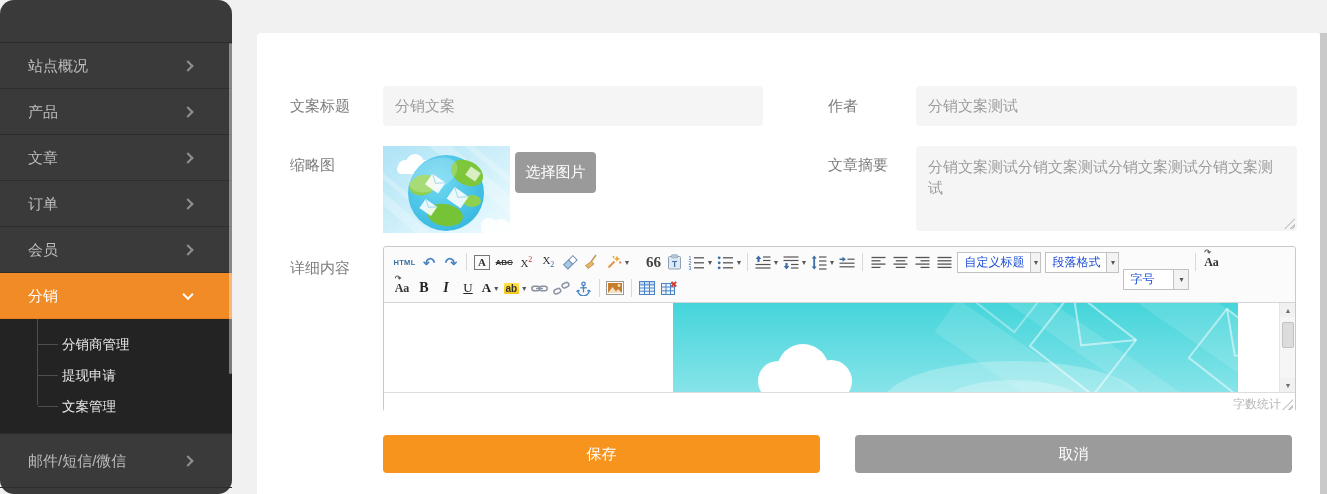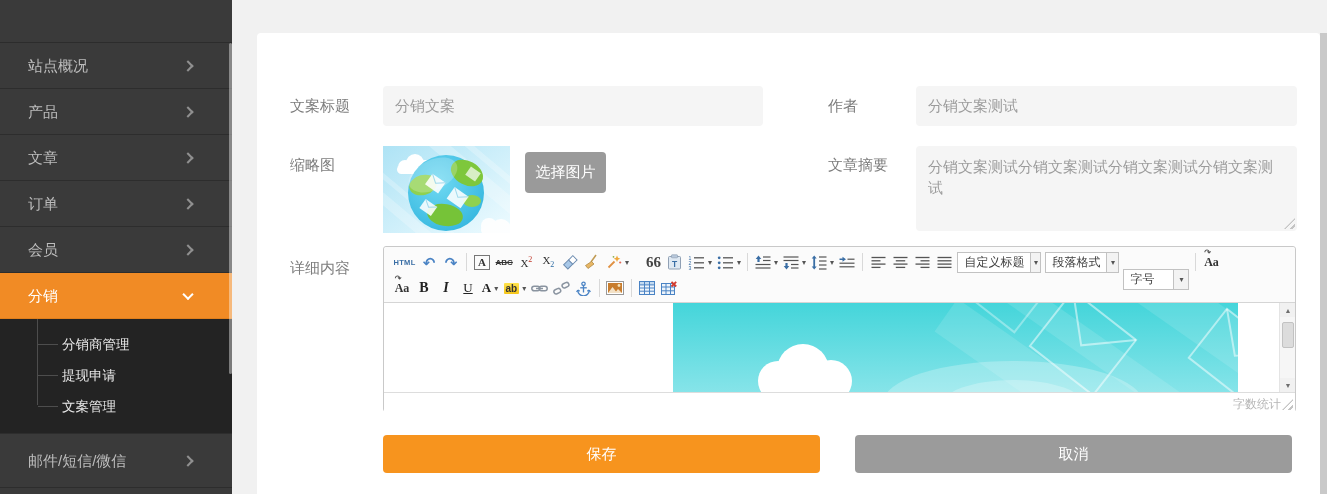--- a/index.html
+++ b/index.html
@@ -1,20 +1,20 @@
 <!DOCTYPE html>
 <html><head>
 <meta charset="utf-8">
 <style>
   * { margin:0; padding:0; box-sizing:border-box; }
   body { font-family:"Liberation Sans","DejaVu Sans",sans-serif; }
   #stage { position:relative; width:1327px; height:494px; background:#f1f1f1; overflow:hidden; }
 
   
-  #sidebar { position:absolute; left:0; top:0; width:232px; height:494px; background:#3a3a3a; }
+  #sidebar { position:absolute; left:0; top:0; width:232px; height:494px; background:#3a3a3a;border-radius:14px; }
   .side-header { height:43px; border-bottom:1px solid #2c2c2c; }
   .side-item { position:relative; height:46px; line-height:46px; padding-left:28px;
                font-size:15px; color:#bdbdbd; border-bottom:1px solid #2d2d2d; cursor:pointer; }
   .side-item.active { background:#f18b25; color:#ffffff; border-bottom:1px solid #e07f1c; }
   .side-item.tall { height:54px; line-height:54px; }
   .chev { position:absolute; right:40px; top:50%; width:8px; height:8px;
           border-top:2px solid #909090; border-right:2px solid #909090; }
   .chev.right { transform:translateY(-50%) rotate(45deg); }
   .chev.down  { transform:translateY(-70%) rotate(135deg); border-color:#ffffff; }
   .submenu { position:relative; background:#232323; padding:10px 0 11px 0; border-bottom:1px solid #2d2d2d; }
@@ -55,21 +55,21 @@
   #editor { position:absolute; left:126px; top:213px; width:913px; height:166px;
             border:1px solid #c9c9c9; border-radius:3px; background:#fff; }
   #toolbar { height:56px; background:#fbfbfb; border-bottom:1px solid #d5d5d5; border-radius:3px 3px 0 0; padding-top:2px; }
   .trow { display:flex; align-items:center; height:26px; padding:0 7px; }
   .tbtn { height:22px; min-width:21px; padding:0 2px; margin:0 0.5px; display:flex; align-items:center;
           justify-content:center; flex:none; border-radius:2px; cursor:pointer; }
   .tsep { width:1px; height:18px; background:#d9d9d9; margin:0 4px; flex:none; }
   .tcaret { font-size:8px; color:#555; margin-left:3px; }
   .tsel { display:flex; align-items:center; height:21px; background:#fff; border:1px solid #c2c2c2;
           margin:0 2px; flex:none; cursor:pointer; }
-  .tsel-label { padding:0 6px; font-size:12px; color:#404040; flex:1; white-space:nowrap; }
+  .tsel-label { padding:0 6px; font-size:12px; color:#1d4ed8; flex:1; white-space:nowrap; }
   .tsel-caret { width:15px; align-self:stretch; border-left:1px solid #c2c2c2; display:flex;
           align-items:center; justify-content:center; font-size:8px; color:#555; background:#f3f3f3; }
 
   .ic-html { font-size:7.5px; font-weight:bold; color:#3a6ea5; letter-spacing:0.3px; }
   .ic-arr  { font-size:15px; color:#4a83c4; font-weight:bold; line-height:1; }
   .ic-boxa { font-family:"Liberation Serif",serif; font-size:11px; font-weight:bold; color:#333;
              border:1px solid #777; padding:0 3px; line-height:13px; }
   .ic-abc  { font-size:8px; font-weight:bold; color:#333; text-decoration:line-through; }
   .ic-x    { font-size:11px; font-weight:normal; color:#333; font-family:"Liberation Serif",serif; line-height:1; }
   .ic-x sup { font-size:8px; color:#c0392b; } .ic-x sub { font-size:8px; color:#2e6da4; }
@@ -177,21 +177,21 @@
               <rect x="84" y="23" width="12" height="10"></rect>
             </g>
         </g>
         <g fill="#ffffff" opacity="0.92">
           <circle cx="106" cy="80" r="8"></circle>
             <circle cx="118" cy="83" r="10"></circle>
           <rect x="98" y="79" width="28" height="10" rx="5"></rect>
         </g>
       </svg>
     </div>
-    <button class="gray-btn" style="left:268px; top:119px; width:81px; height:41px;">选择图片</button>
+    <button class="gray-btn" style="left:258px; top:119px; width:81px; height:41px;">选择图片</button>
 
     <label class="f-label" style="left:571px; top:122px; line-height:20px;">文章摘要</label>
     <div id="summary-wrap">
       <textarea style="">分销文案测试分销文案测试分销文案测试分销文案测试</textarea>
       <div class="grip"></div>
     </div>
 
     <label class="f-label" style="left:33px; top:225px; line-height:20px;">详细内容</label>
 
     <div id="editor">

